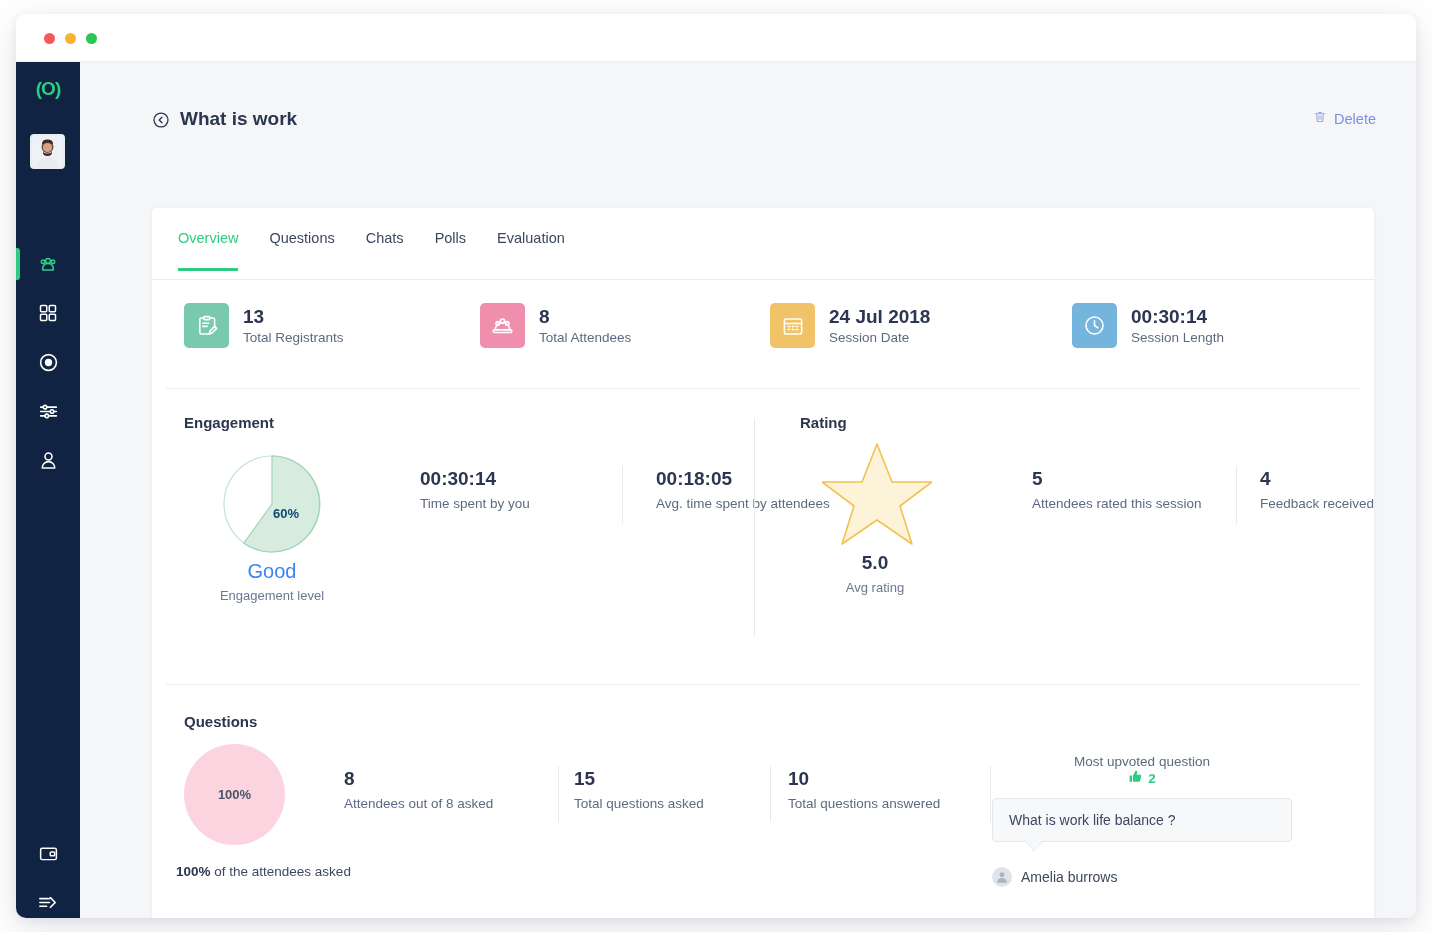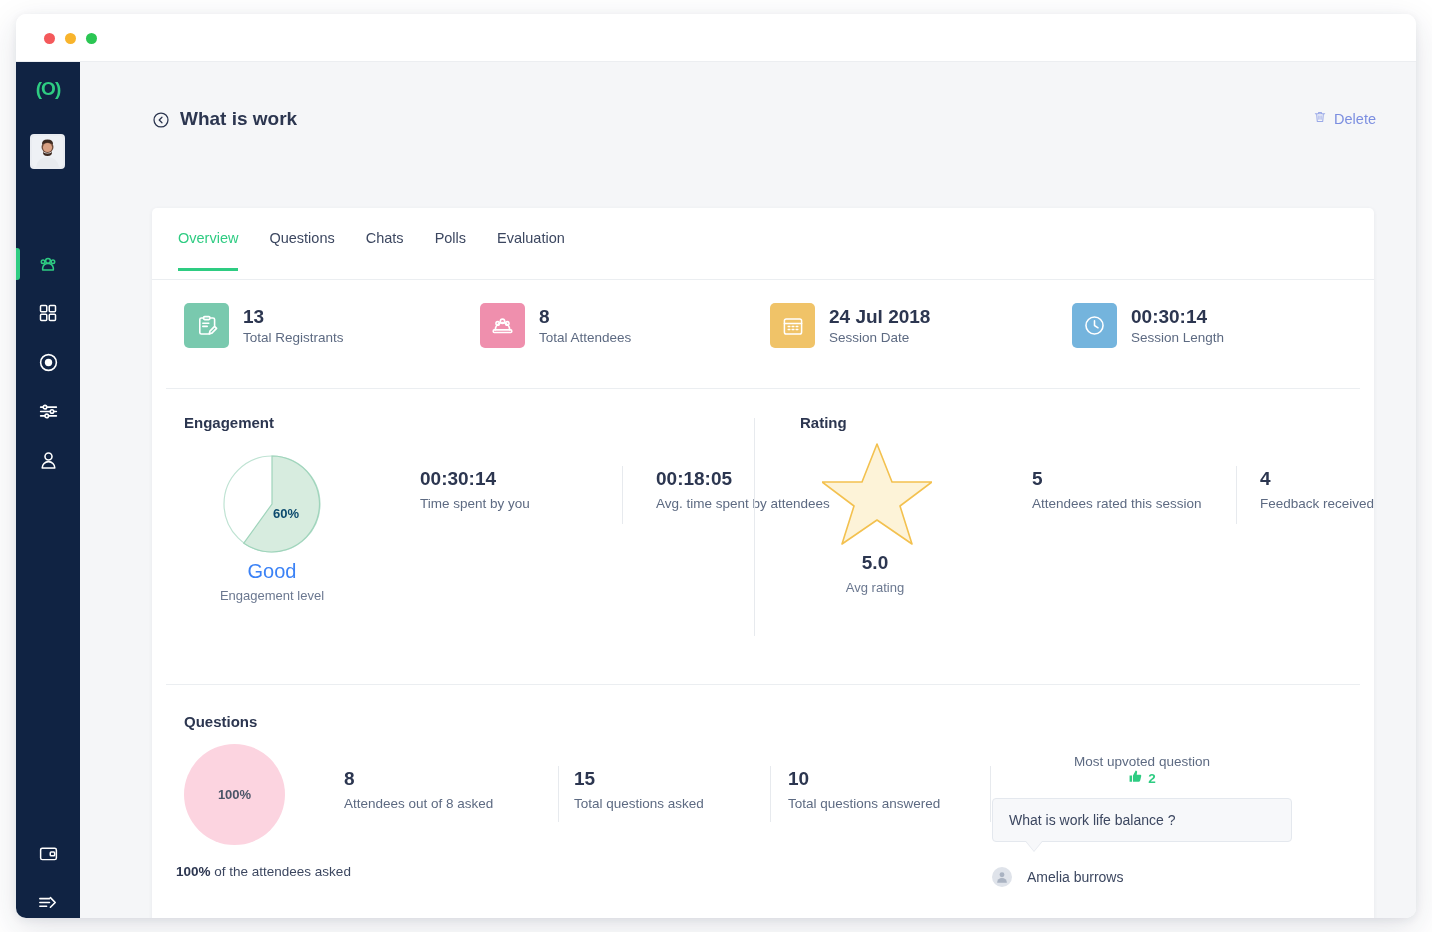--- a/index.html
+++ b/index.html
@@ -245,21 +245,21 @@
   #q-bubble:before {
     border-width: 11px 9px 0 9px;
     border-color: #e4e8ee transparent transparent transparent;
   }
   #q-bubble:after {
     border-width: 10px 8px 0 8px;
     border-color: #f7f8fa transparent transparent transparent;
     left: 33px;
   }
   #q-author {
-    display: flex; align-items: center; gap: 15px;
+    display: flex; align-items: center; gap: 9px;
     margin-top: 25px;
     font-size: 14px; color: #3c4760;
   }
   #q-author-avatar {
     width: 20px; height: 20px; border-radius: 50%;
     background: #dfe3ea; flex: none;
     display: flex; align-items: center; justify-content: center;
   }
 </style>
 </head>

